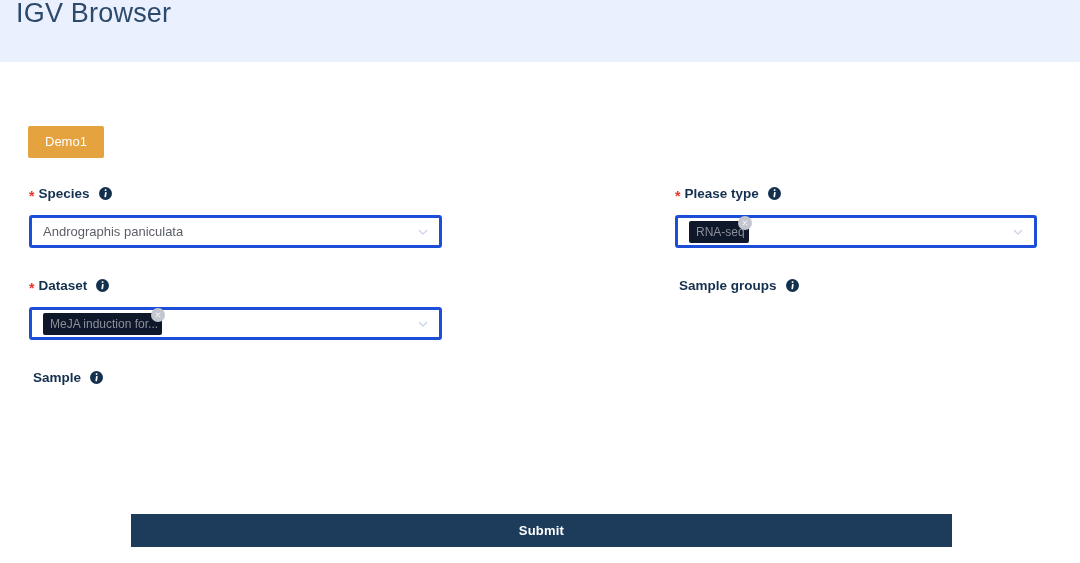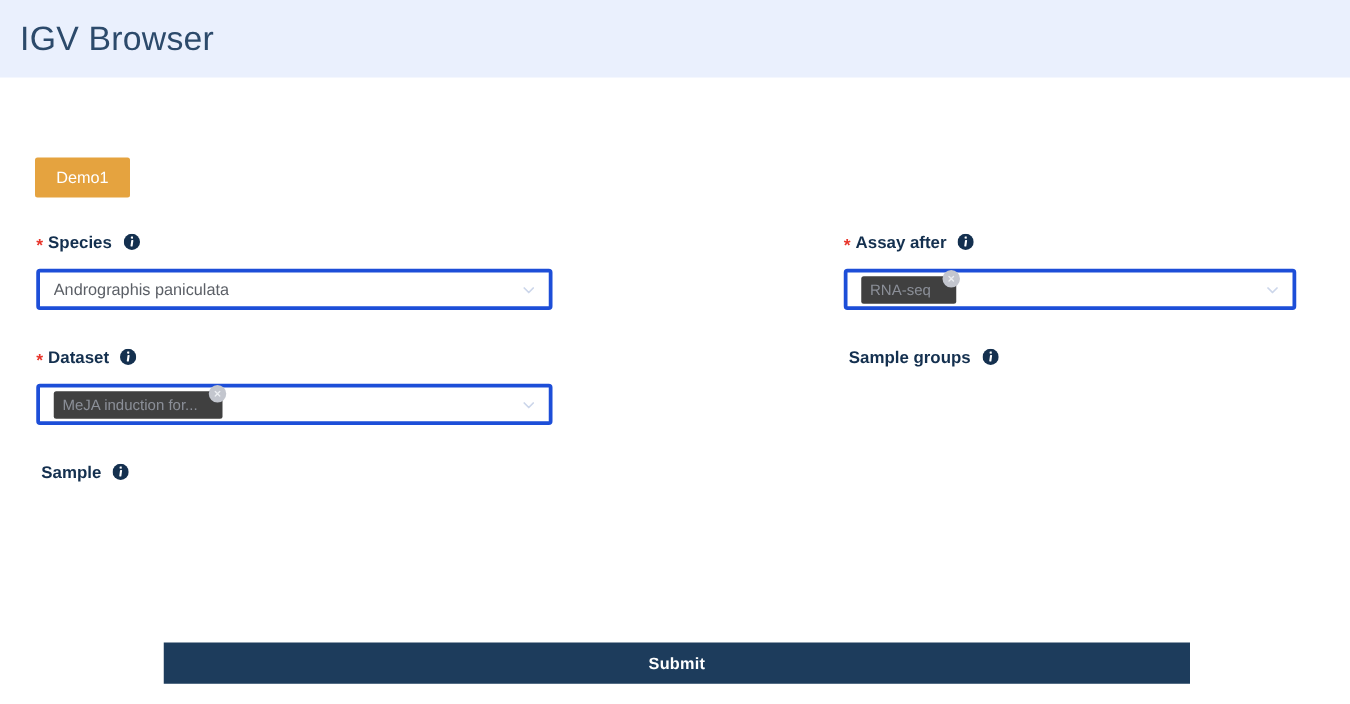--- a/index.html
+++ b/index.html
@@ -14,21 +14,21 @@
     font-family: "Liberation Sans", sans-serif;
     color: #1b3350;
     overflow: hidden;
   }
 
   
   .app-header {
     height: 62px;
     background: #eaf0fd;
     display: flex;
-    align-items: center;
+    align-items: flex-start;
     padding-left: 16px;
     box-sizing: border-box;
   }
   .app-title {
     font-size: 27px;
     font-weight: 400;
     color: #2c4a6b;
     letter-spacing: 0.2px;
     line-height: 1;
   }
@@ -140,24 +140,24 @@
     width: 12px;
     height: 12px;
     pointer-events: none;
   }
   .chevron svg { display: block; }
 
   
   .tag-chip {
     display: inline-flex;
     align-items: center;
-    background: #404040;
+    background: #0f172a;
     border-radius: 2px;
     height: 22px;
-    padding: 0 20px 0 7px;
+    padding: 0 4px 0 7px;
     position: relative;
     max-width: 100%;
     box-sizing: border-box;
   }
   .tag-text {
     font-size: 12px;
     color: #8b8f98;
     white-space: nowrap;
     overflow: hidden;
     text-overflow: ellipsis;
@@ -280,21 +280,21 @@
       </div>
     </div>
 
   </div>
 
   <div class="col-right">
 
     <div class="field">
       <div class="field-label">
         <span class="req-star">*</span>
-        <span class="label-text">Assay after</span>
+        <span class="label-text">Please type</span>
         <span class="info-icon">
           <svg width="13" height="13" viewBox="0 0 13 13">
             <circle cx="6.5" cy="6.5" r="6.5" fill="#14304f"></circle>
             <rect x="5.7" y="2.2" width="1.7" height="1.7" rx="0.3" fill="#ffffff" transform="rotate(8 6.5 3)"></rect>
             <rect x="5.7" y="5" width="1.7" height="5.2" rx="0.5" fill="#ffffff" transform="rotate(8 6.5 7.6)"></rect>
           </svg>
         </span>
       </div>
       <div class="select-control">
         <span class="tag-chip">

